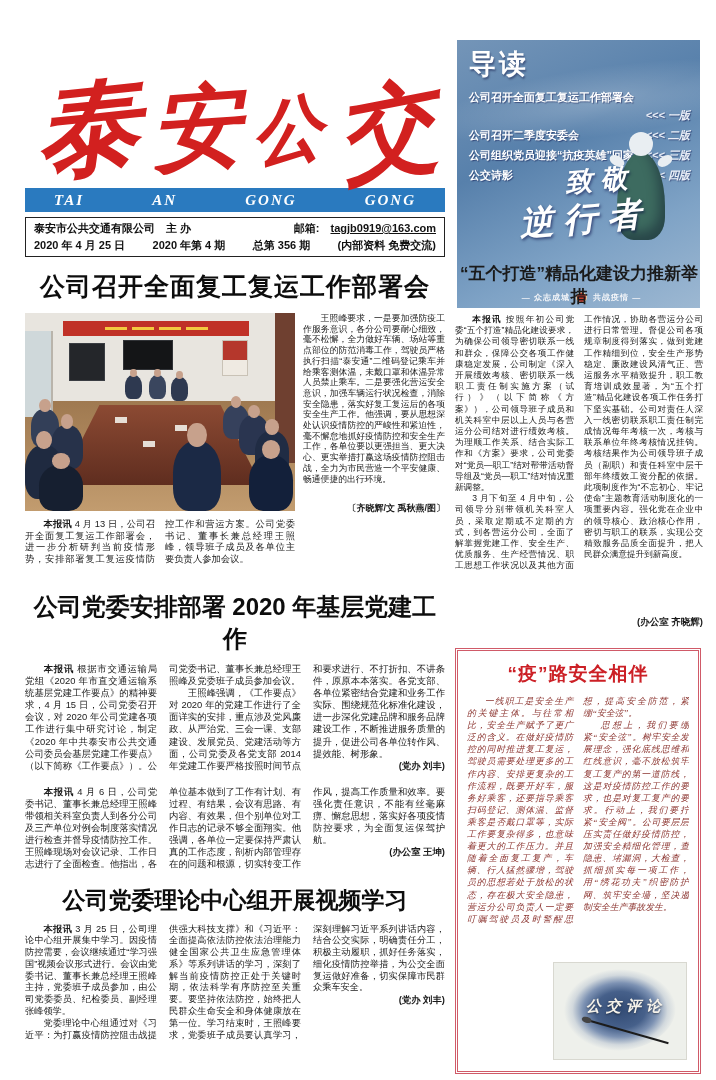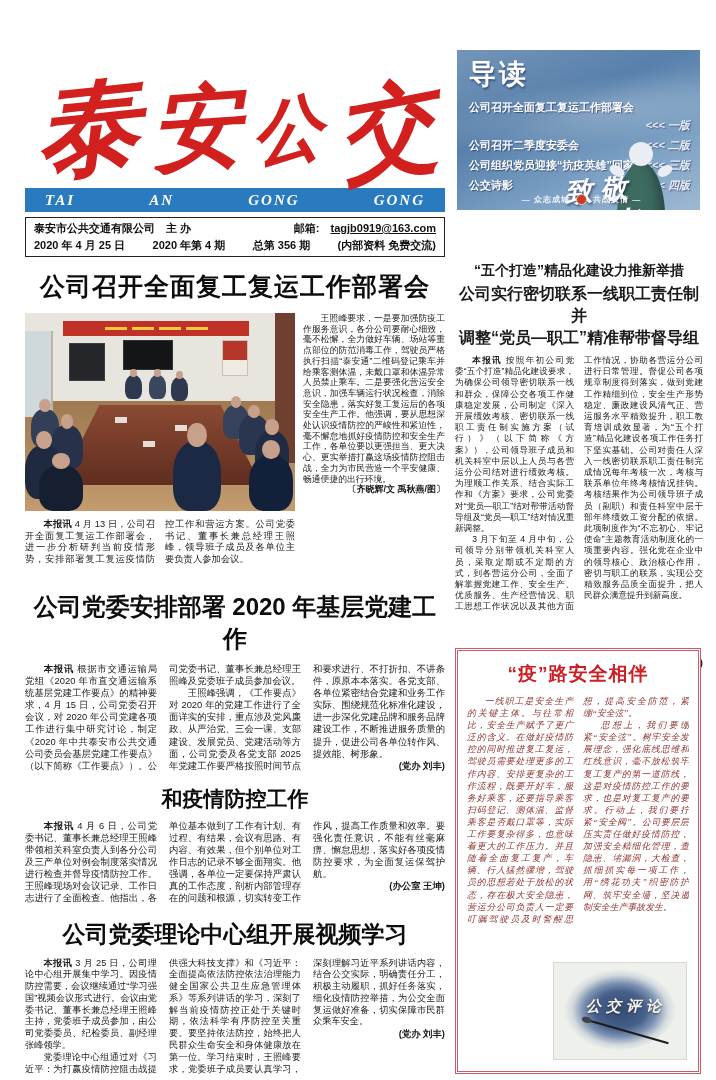--- a/index.html
+++ b/index.html
@@ -8,30 +8,30 @@
 
   
   .masthead{position:absolute;left:25px;top:12px;width:420px;}
   .callig{height:168px;display:flex;align-items:flex-end;justify-content:space-between;padding:0 10px;}
   .callig span{font-family:"DejaVu Serif",serif;font-style:italic;font-weight:bold;color:#d2201f;line-height:1;}
   .c1{font-size:104px;transform:rotate(-6deg);}
   .c2{font-size:90px;transform:rotate(-4deg) translateY(-8px);}
   .c3{font-size:72px;transform:rotate(-9deg) translateY(-14px);}
   .c4{font-size:98px;transform:rotate(-11deg);}
   .pinyin-bar{margin-top:8px;height:24px;background:#2a7abf;display:flex;align-items:center;
-              justify-content:space-between;padding:0 20px;}
+              justify-content:space-between;padding:0 29px;}
   .pinyin-bar span{color:#fff;font-family:"Liberation Serif",serif;font-style:italic;font-weight:bold;
                    font-size:15px;letter-spacing:2px;}
   .pubinfo{margin-top:5px;border:1px solid #222;padding:2px 8px;font-size:11px;font-weight:bold;color:#111;}
   .pubrow{display:flex;justify-content:space-between;line-height:17px;align-items:baseline;}
   .pubrow .grp{display:flex;gap:11px;}
   .email{text-decoration:underline;}
 
   
-  .intro-box{position:absolute;left:457px;top:50px;width:243px;height:160px;overflow:hidden;
+  .intro-box{position:absolute;left:457px;top:40px;width:243px;height:268px;overflow:hidden;
              background:linear-gradient(155deg,#7495b8 0%,#5780ab 38%,#7fa3c6 72%,#9db8d2 100%);}
   .intro-box::before{content:"";position:absolute;left:-30px;top:30px;width:300px;height:70px;
              background:radial-gradient(ellipse at 60% 50%,rgba(255,255,255,.25),transparent 70%);transform:rotate(-8deg);}
   .intro-title{position:absolute;left:12px;top:6px;color:#fff;font-size:27px;font-weight:bold;
                font-family:"Liberation Serif",serif;letter-spacing:3px;text-shadow:1px 2px 2px rgba(0,0,50,.4);}
   .intro-items{position:absolute;left:12px;right:10px;top:50px;}
   .intro-item{color:#fff;font-weight:bold;font-size:11px;line-height:15px;
               text-shadow:1px 1px 1px rgba(0,0,60,.45);display:flex;justify-content:space-between;margin-bottom:5px;}
   .intro-item .arrow{font-style:italic;color:#e9edf6;white-space:nowrap;}
   .intro-item.block{display:block;}
@@ -53,21 +53,21 @@
   .tagline .dot{width:9px;height:9px;border-radius:50%;background:#c43b2e;border:1px solid #f0d9a0;}
 
   
   .left-col{position:absolute;left:25px;top:270px;width:420px;}
   .hl{text-align:center;font-weight:bold;color:#0d0d0d;}
   .a1-hl{font-size:25px;letter-spacing:1px;}
   .a1-row{display:flex;gap:8px;margin-top:10px;}
   .a1-left{width:270px;}
   .a1-side{flex:1;font-size:8.8px;line-height:10.7px;text-align:justify;display:flex;flex-direction:column;}
   .a1-side .txt{text-indent:2em;}
-  .a1-byline{text-align:right;font-weight:bold;font-size:9px;margin-top:0;}
+  .a1-byline{text-align:right;font-weight:bold;font-size:9px;margin-top:19px;}
   .a1-intro{margin-top:8px;columns:2;column-gap:10px;font-size:9.3px;line-height:11.7px;
             text-align:justify;height:58px;overflow:hidden;}
   .a1-intro p{margin:0;text-indent:2em;}
   .lead{font-weight:bold;}
   .article{margin-top:14px;}
   .a2-hl{font-size:24px;}
   .a3-hl{font-size:21px;line-height:26px;}
   .a4-hl{font-size:23px;}
   .a-body{margin-top:8px;columns:3;column-gap:12px;font-size:9.4px;line-height:12.1px;text-align:justify;}
   .a-body p{margin:0;text-indent:2em;}
@@ -101,21 +101,21 @@
   .p6{left:214px;top:102px;width:30px;height:40px;background:#2a3550;}
   .p7{left:230px;top:118px;width:34px;height:46px;background:#202c44;}
   .p8{left:224px;top:142px;width:44px;height:56px;background:#13203a;}
   .p9{left:148px;top:128px;width:48px;height:70px;background:#1b2945;}
   .p10{left:100px;top:62px;width:17px;height:24px;}
   .p11{left:124px;top:62px;width:17px;height:24px;background:#3a465e;}
   .p12{left:146px;top:64px;width:17px;height:24px;}
 
   
   .right-col{position:absolute;left:455px;top:262px;width:248px;}
-  .kicker{text-align:center;font-weight:bold;font-size:14px;}
+  .kicker{text-align:center;font-weight:bold;font-size:17px;}
   .r-hl{text-align:center;font-weight:bold;font-size:16px;line-height:22px;margin-top:3px;}
   .r-body{margin-top:6px;height:300px;overflow:hidden;columns:2;column-gap:10px;
           font-size:8.6px;line-height:11.2px;text-align:justify;}
   .r-body p{margin:0;text-indent:2em;}
   .r-byline{text-align:right;font-weight:bold;font-size:9.5px;margin-top:2px;}
 
   
   .safety-box{position:absolute;left:455px;top:648px;width:246px;height:426px;box-sizing:border-box;
               border:3px double #d05a68;padding:8px 9px;background:#fff;}
   .s-title{text-align:center;color:#cc2026;font-weight:bold;font-size:19px;letter-spacing:1px;margin:2px 0 8px;}
@@ -256,27 +256,26 @@
       </div>
     </div>
 
     <div class="article">
       <div class="hl a2-hl">公司党委安排部署 2020 年基层党建工作</div>
       <div class="a-body">
         <p>
           <span class="lead">本报讯</span>
           <span>根据市交通运输局党组《2020 年市直交通运输系统基层党建工作要点》的精神要求，4 月 15 日，公司党委召开会议，对 2020 年公司党建各项工作进行集中研究讨论，制定《2020 年中共泰安市公共交通公司委员会基层党建工作要点》（以下简称《工作要点》）。公司党委书记、董事长兼总经理王照峰及党委班子成员参加会议。</span>
         </p>
-        <p>王照峰强调，《工作要点》对 2020 年的党建工作进行了全面详实的安排，重点涉及党风廉政、从严治党、三会一课、支部建设、发展党员、党建活动等方面，公司党委及各党支部 2025 年党建工作要严格按照时间节点和要求进行、不打折扣、不讲条件，原原本本落实。各党支部、各单位紧密结合党建和业务工作实际、围绕规范化标准化建设，进一步深化党建品牌和服务品牌建设工作，不断推进服务质量的提升，促进公司各单位转作风、提效能、树形象。</p>
+        <p>王照峰强调，《工作要点》对 2020 年的党建工作进行了全面详实的安排，重点涉及党风廉政、从严治党、三会一课、支部建设、发展党员、党建活动等方面，公司党委及各党支部 2014 年党建工作要严格按照时间节点和要求进行、不打折扣、不讲条件，原原本本落实。各党支部、各单位紧密结合党建和业务工作实际、围绕规范化标准化建设，进一步深化党建品牌和服务品牌建设工作，不断推进服务质量的提升，促进公司各单位转作风、提效能、树形象。</p>
         <div class="a-byline">(党办  刘丰)</div>
       </div>
     </div>
 
     <div class="article">
-      <div class="hl a3-hl">和疫情防控工作</div>
       <div class="a-body">
         <p>
           <span class="lead">本报讯</span>
           <span>4 月 6 日，公司党委书记、董事长兼总经理王照峰带领相关科室负责人到各分公司及三产单位对例会制度落实情况进行检查并督导疫情防控工作。王照峰现场对会议记录、工作日志进行了全面检查。他指出，各单位基本做到了工作有计划、有过程、有结果，会议有思路、有内容、有效果，但个别单位对工作日志的记录不够全面翔实。他强调，各单位一定要保持严肃认真的工作态度，剖析内部管理存在的问题和根源，切实转变工作作风，提高工作质量和效率。要强化责任意识，不能有丝毫麻痹、懈怠思想，落实好各项疫情防控要求，为全面复运保驾护航。</span>
         </p>
         <div class="a-byline">(办公室  王坤)</div>
       </div>
     </div>
 
     <div class="article a4">
@@ -287,24 +286,20 @@
           <span>3 月 25 日，公司理论中心组开展集中学习。因疫情防控需要，会议继续通过“学习强国”视频会议形式进行。会议由党委书记、董事长兼总经理王照峰主持，党委班子成员参加，由公司党委委员、纪检委员、副经理张峰领学。</span>
         </p>
         <p>党委理论中心组通过对《习近平：为打赢疫情防控阻击战提供强大科技支撑》和《习近平：全面提高依法防控依法治理能力 健全国家公共卫生应急管理体系》等系列讲话的学习，深刻了解当前疫情防控正处于关键时期，依法科学有序防控至关重要。要坚持依法防控，始终把人民群众生命安全和身体健康放在第一位。学习结束时，王照峰要求，党委班子成员要认真学习，深刻理解习近平系列讲话内容，结合公交实际，明确责任分工，积极主动履职，抓好任务落实，细化疫情防控举措，为公交全面复运做好准备，切实保障市民群众乘车安全。</p>
         <div class="a-byline">(党办  刘丰)</div>
       </div>
     </div>
   </div>
 
   <div class="right-col">
     <div class="kicker">“五个打造”精品化建设力推新举措</div>
-    <div class="r-hl">
-      <div>公司实行密切联系一线职工责任制并</div>
-      <div>调整“党员—职工”精准帮带督导组</div>
-    </div>
     <div class="r-body">
       <p>
         <span class="lead">本报讯</span>
         <span>按照年初公司党委“五个打造”精品化建设要求，为确保公司领导密切联系一线和群众，保障公交各项工作健康稳定发展，公司制定《深入开展绩效考核、密切联系一线职工责任制实施方案（试行）》（以下简称《方案》），公司领导班子成员和机关科室中层以上人员与各营运分公司结对进行绩效考核。为理顺工作关系、结合实际工作和《方案》要求，公司党委对“党员—职工”结对帮带活动督导组及“党员—职工”结对情况重新调整。</span>
       </p>
       <p>3 月下旬至 4 月中旬，公司领导分别带领机关科室人员，采取定期或不定期的方式，到各营运分公司，全面了解掌握党建工作、安全生产、优质服务、生产经营情况、职工思想工作状况以及其他方面工作情况，协助各营运分公司进行日常管理。督促公司各项规章制度得到落实，做到党建工作精细到位，安全生产形势稳定、廉政建设风清气正、营运服务水平精致提升，职工教育培训成效显著，为“五个打造”精品化建设各项工作任务打下坚实基础。公司对责任人深入一线密切联系职工责任制完成情况每年考核一次，考核与联系单位年终考核情况挂钩。考核结果作为公司领导班子成员（副职）和责任科室中层干部年终绩效工资分配的依据。此项制度作为“不忘初心、牢记使命”主题教育活动制度化的一项重要内容。强化党在企业中的领导核心、政治核心作用，密切与职工的联系，实现公交精致服务品质全面提升，把人民群众满意提升到新高度。</p>
     </div>
     <div class="r-byline">(办公室  齐晓辉)</div>
   </div>
 

